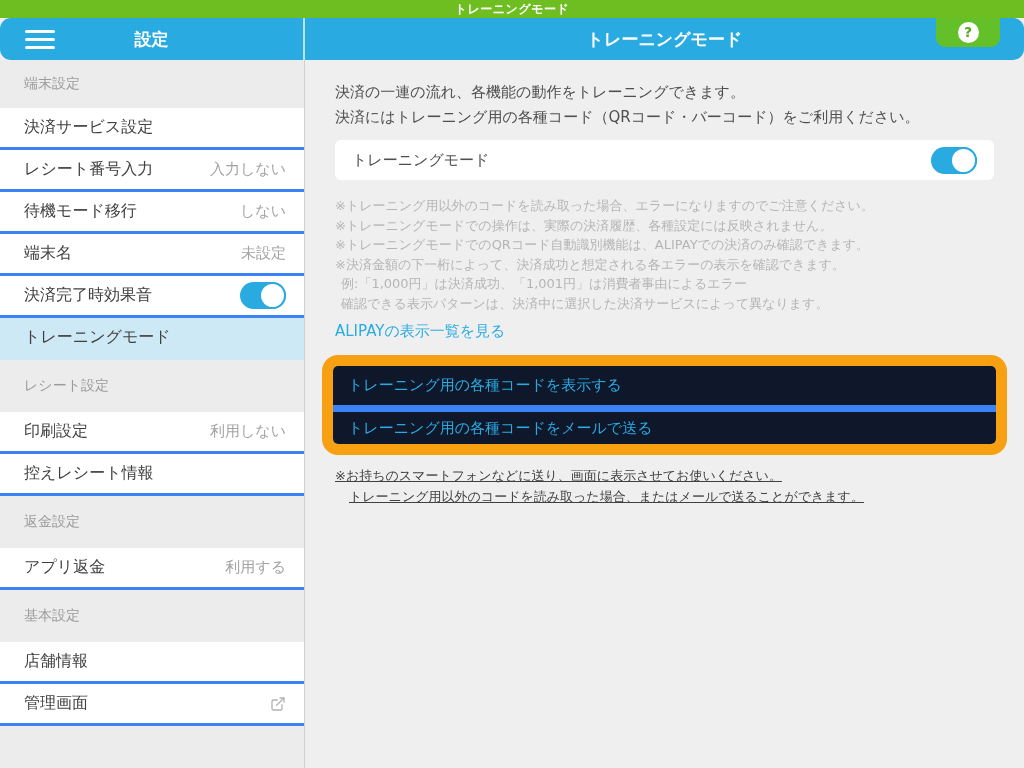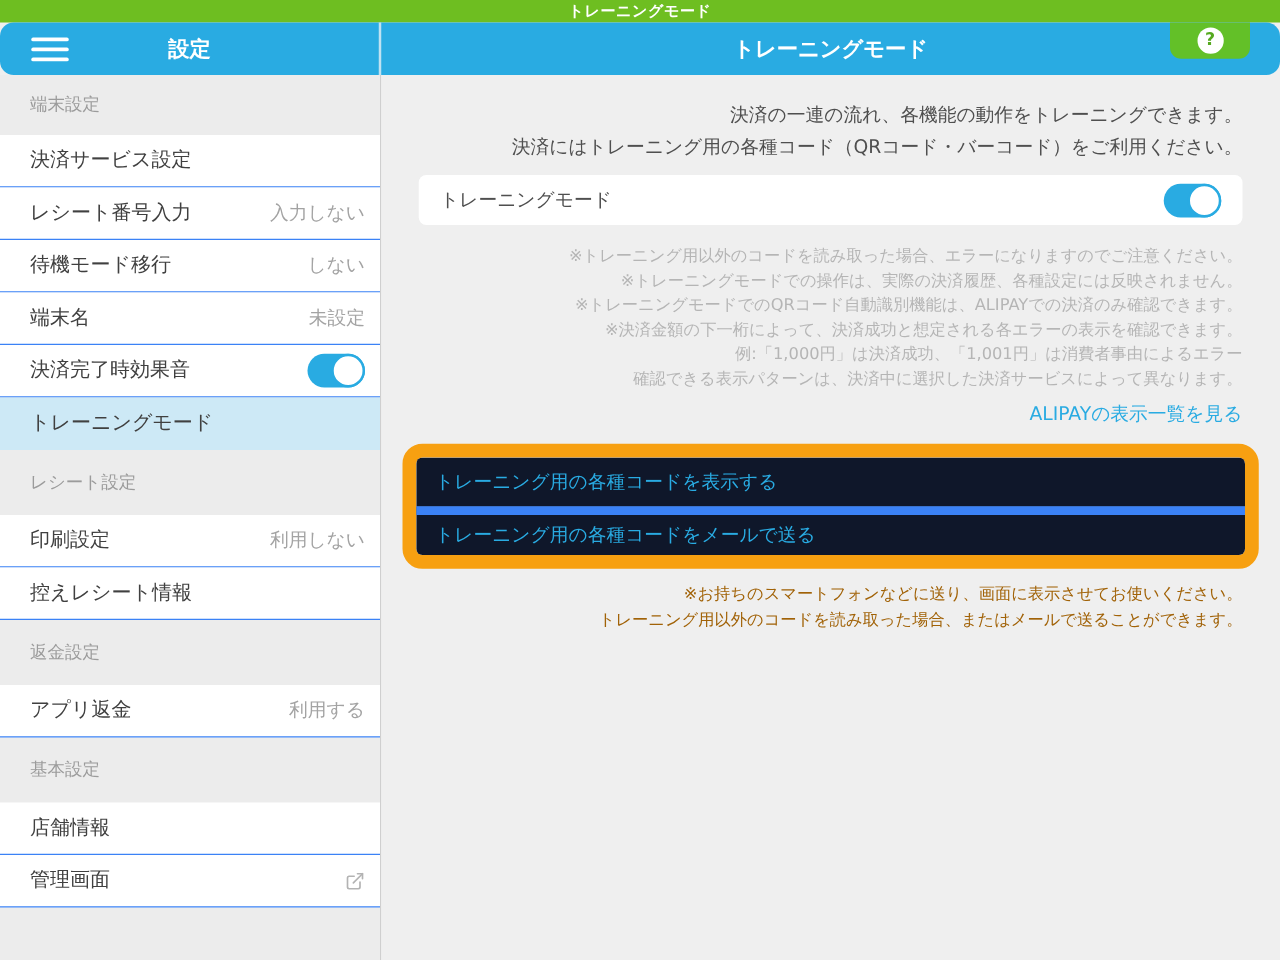--- a/index.html
+++ b/index.html
@@ -44,37 +44,37 @@
   .container { display:flex; height:708px; }
 
   
   .sidebar { width:305px; background:#ececec; border-right:1px solid #cfcfcf; flex-shrink:0; }
   .side-section-label {
     height:52px; display:flex; align-items:center; padding:0 24px;
     color:#9b9b9b; font-size:14px;
   }
   .side-section-label.first { height:48px; }
   .side-row {
-    height:42px; background:#fff; border-bottom:1px solid #3b82f6;
+    height:42px; background:#fff; border-bottom:3px solid #3b82f6;
     display:flex; align-items:center; justify-content:space-between;
-    padding:0 12px 0 24px; cursor:pointer;
+    padding:0 18px 0 24px; cursor:pointer;
   }
   .side-row .side-label { font-size:16px; color:#404040; }
   .side-row .side-value { font-size:15px; color:#a3a3a3; }
   .side-row.selected { background:#cde9f6; border-bottom-color:#cde9f6; }
 
   
   .toggle { width:46px; height:27px; border-radius:14px; background:#29abe2; position:relative; cursor:pointer; flex-shrink:0; }
   .toggle .knob {
     position:absolute; right:0; top:0; width:27px; height:27px; border-radius:50%;
     background:#fff; border:2.5px solid #29abe2;
   }
 
   
-  .main { flex:1; padding:20px 30px 8px 30px; background:#efefef; overflow:hidden;text-align:right; }
+  .main { flex:1; padding:20px 30px 8px 30px; background:#efefef; overflow:hidden; }
   .intro-line { font-size:15px; color:#4f4f4f; line-height:25px; }
   .toggle-card {
     margin-top:10px; height:40px; background:#fff; border-radius:6px;
     display:flex; align-items:center; justify-content:space-between;
     padding:0 17px; 
   }
   .toggle-card .card-label { font-size:15px; color:#4f4f4f; }
   .notes { margin-top:16px; }
   .note-line { font-size:13px; color:#b5b5b5; line-height:19.5px; }
   .note-line.indent { padding-left:6px; }
@@ -86,21 +86,21 @@
     margin:14px -13px 0 -13px;
     border:11px solid #f7a011; border-radius:16px; background:#fff;
     overflow:hidden;
   }
   .hl-row {
     height:39px; display:flex; align-items:center; padding:0 15px;
     font-size:15px; color:#29abe2; cursor:pointer; background:#0f172a;
   }
   .hl-row + .hl-row { border-top:7px solid #3b82f6; }
   .footnotes { margin-top:10px; }
-  .footnote-line { font-size:13px; color:#a16207; line-height:21px; }
+  .footnote-line { font-size:13px; color:#404040; line-height:21px;text-decoration:underline; }
   .footnote-line.indent { padding-left:14px; }
 
   .ext-icon { display:inline-flex; }
 </style>
 </head>
 <body>
 
 <div class="banner">
   <span>トレーニングモード</span>
 </div>

